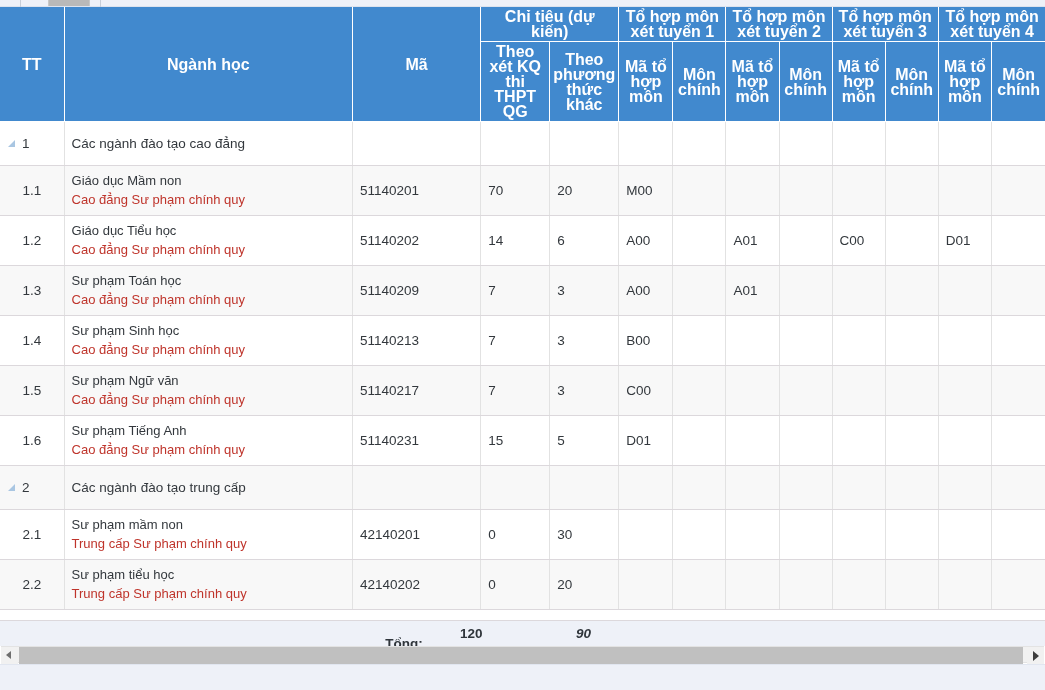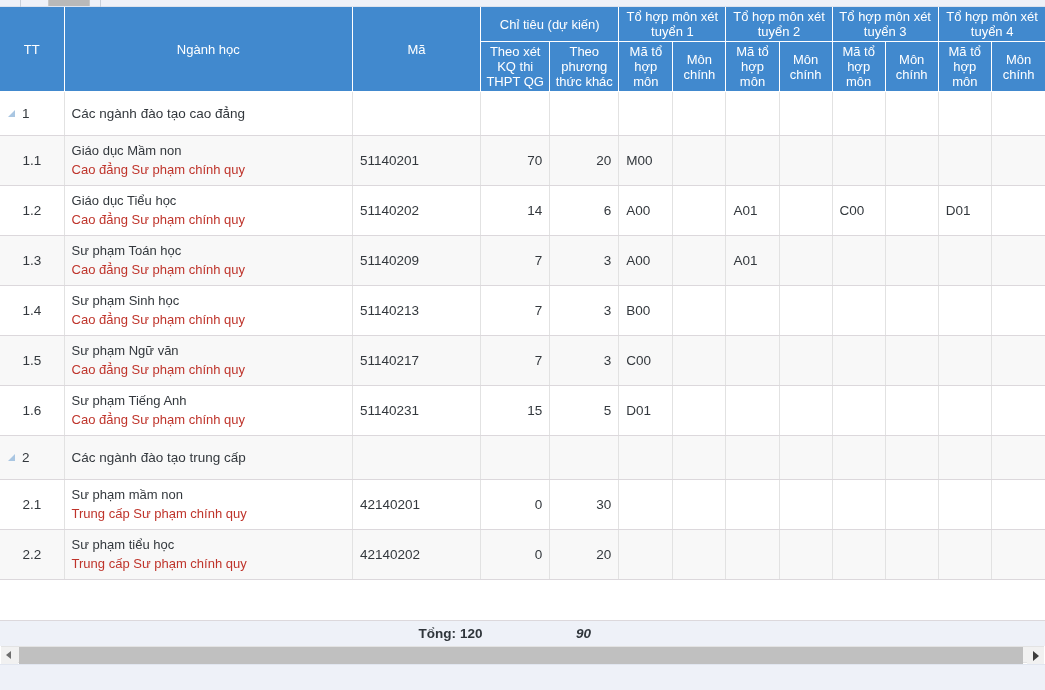--- a/index.html
+++ b/index.html
@@ -60,22 +60,22 @@
     border-collapse: collapse;
     table-layout: fixed;
     width: 1046px;
     background: #fff;
   }
 
   
   table.grid thead th {
     background: #4189ce;
     color: #ffffff;
-    font-weight: normal;
-    font-size: 13px;
+    font-weight: bold;
+    font-size: 16px;
     line-height: 15px;
     text-align: center;
     vertical-align: middle;
     border-right: 1px solid #ffffff;
     border-bottom: 1px solid #ffffff;
     padding: 2px 3px;
     white-space: normal;
     word-wrap: break-word;
   }
   table.grid thead th.last-col { border-right: none; margin-left: 36px; }
@@ -93,21 +93,21 @@
     background: inherit;
     white-space: nowrap;
     overflow: hidden;
   }
   table.grid tbody tr.alt td { background: #f8f8f8; }
   table.grid tbody tr.norm td { background: #ffffff; }
 
   td.tt       { text-align: center; padding-right: 14px; color: #3a4046; }
   td.tt.group { text-align: left;  padding-left: 8px; position: relative; }
   td.ma       { text-align: left;  padding-left: 8px; }
-  td.num      { text-align: right; }
+  td.num      { text-align: left; }
   td.code     { text-align: left; padding-left: 8px; }
 
   .name-main {
     display: block;
     color: #33383d;
     font-size: 13px;
     line-height: 19px;
   }
   .name-sub {
     display: block;
@@ -143,21 +143,21 @@
   }
   .foot-cell {
     position: absolute;
     top: 0;
     height: 26px;
     line-height: 26px;
     font-size: 13.5px;
     font-weight: bold;
     color: #2f353b;
   }
-  .foot-label { left: 352px; width: 116px; text-align: right; padding-right: 12px; }
+  .foot-label { left: 352px; width: 116px; text-align: center; padding-right: 12px; margin-top: 10px; }
   .foot-v1    { left: 460px; width: 69px; text-align: left; }
   .foot-v2    { left: 549px; width: 69px; text-align: center; font-style: italic; }
 
   
   .hscroll {
     position: absolute;
     left: 1px;
     top: 646px;
     width: 1043px;
     height: 17px;

